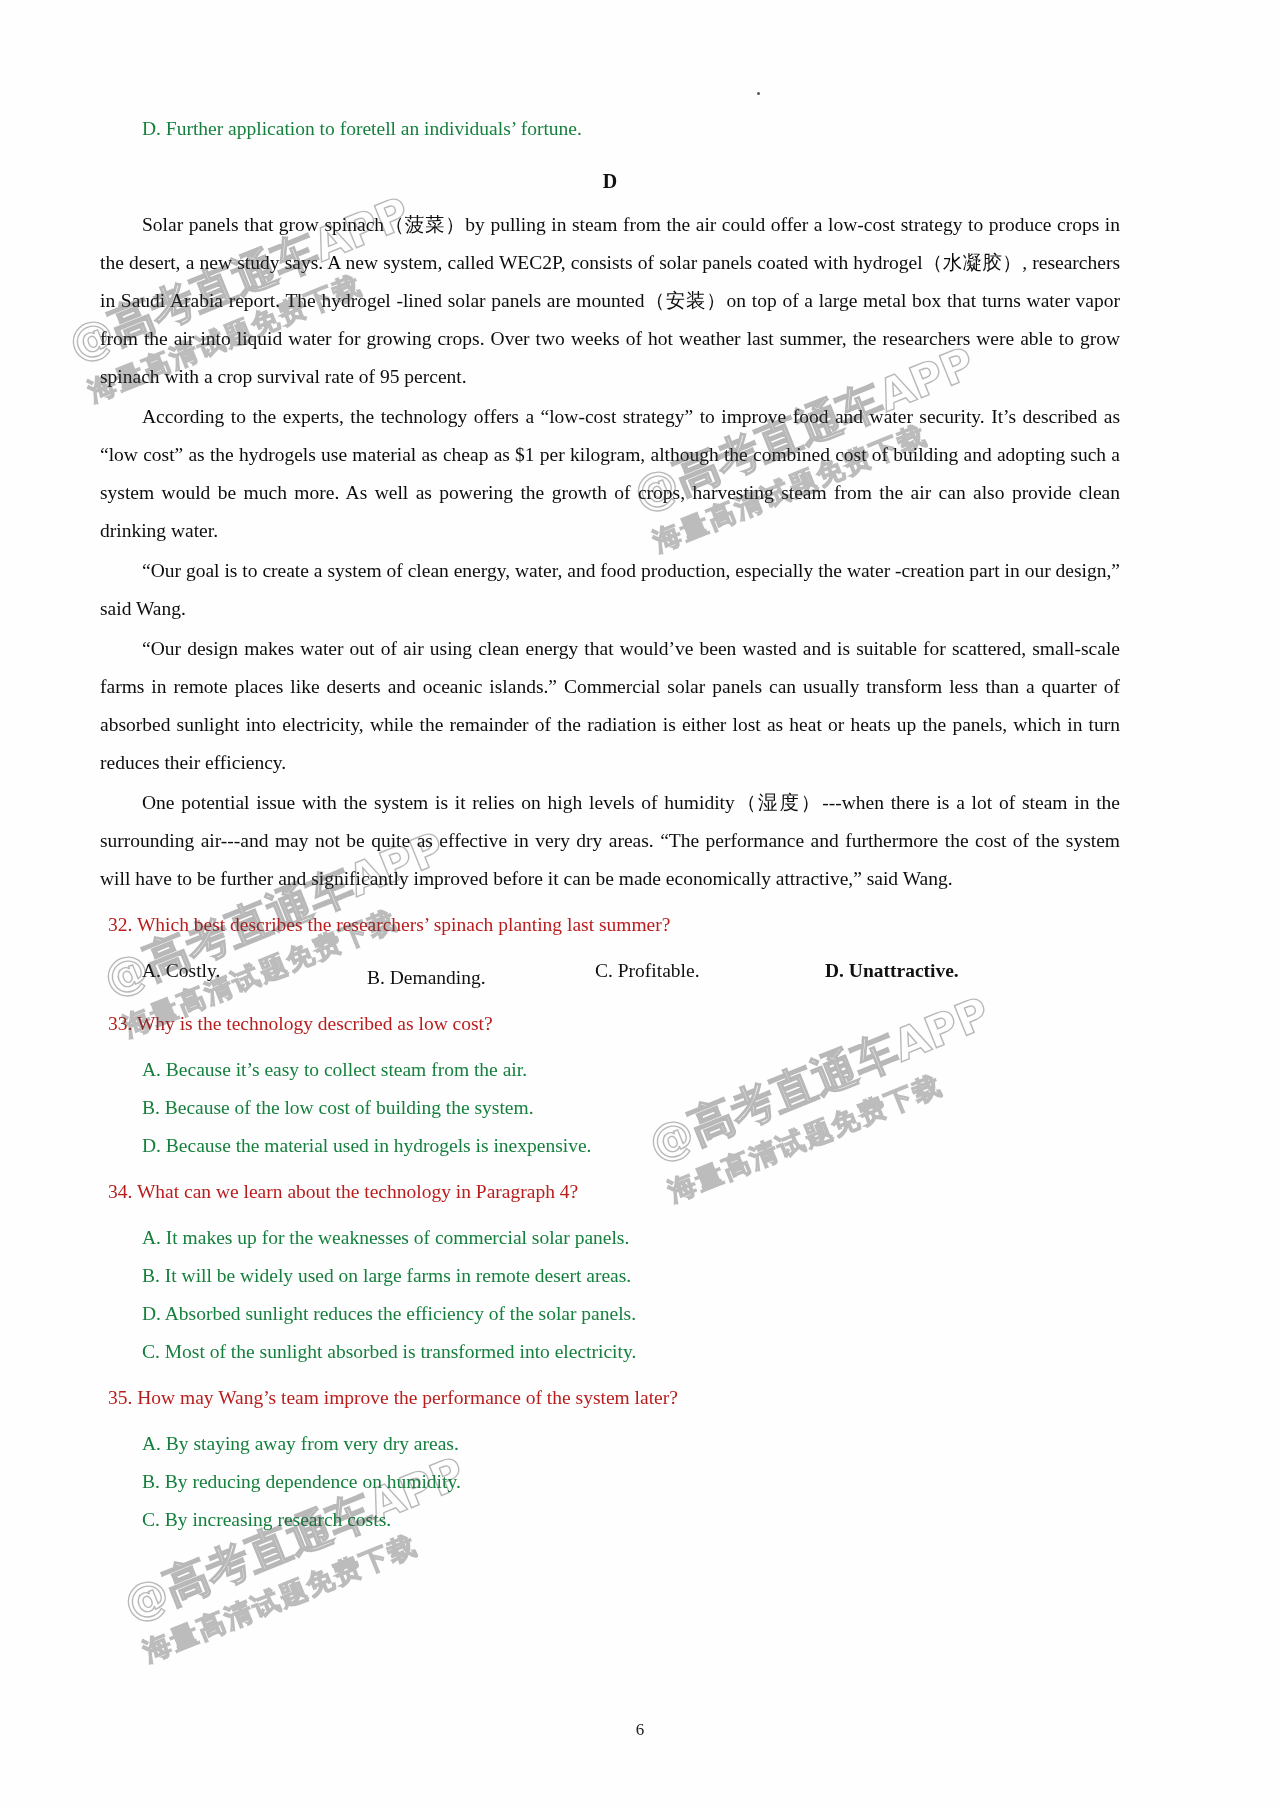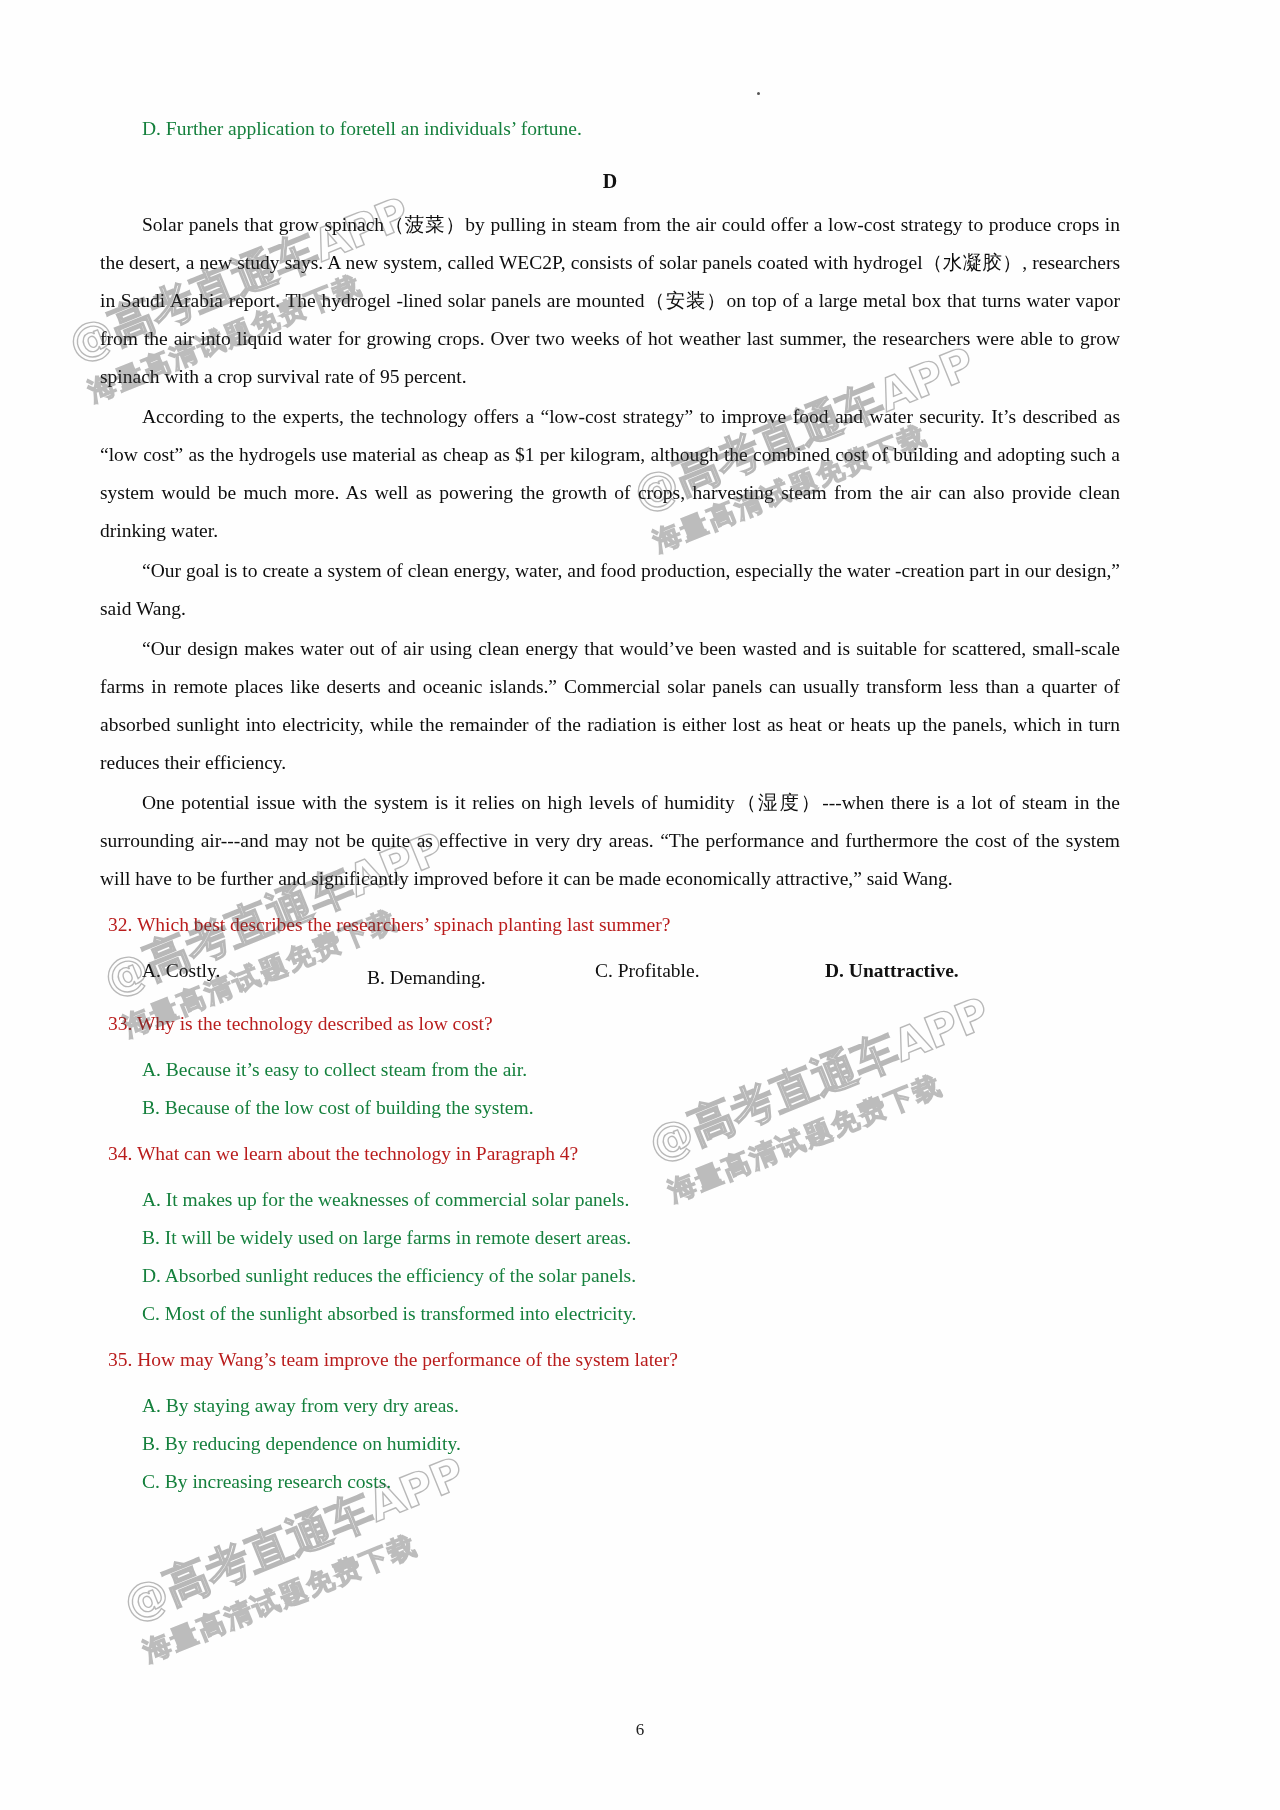--- a/index.html
+++ b/index.html
@@ -140,20 +140,21 @@
     <div class="choice-row">
       <span class="c1">A. Costly.</span>
       <span class="c2">B. Demanding.</span>
       <span class="c3">C. Profitable.</span>
       <span class="c4">D. Unattractive.</span>
     </div>
 
     <p class="q-line">33. Why is the technology described as low cost?</p>
     <p class="option-line">A. Because it’s easy to collect steam from the air.</p>
     <p class="option-line">B. Because of the low cost of building the system.</p>
+    <p class="option-line">D. Because the material used in hydrogels is inexpensive.</p>
 
     <p class="q-line">34. What can we learn about the technology in Paragraph 4?</p>
     <p class="option-line">A. It makes up for the weaknesses of commercial solar panels.</p>
     <p class="option-line">B. It will be widely used on large farms in remote desert areas.</p>
     <p class="option-line">D. Absorbed sunlight reduces the efficiency of the solar panels.</p>
     <p class="option-line">C. Most of the sunlight absorbed is transformed into electricity.</p>
 
     <p class="q-line">35. How may Wang’s team improve the performance of the system later?</p>
     <p class="option-line">A. By staying away from very dry areas.</p>
     <p class="option-line">B. By reducing dependence on humidity.</p>

